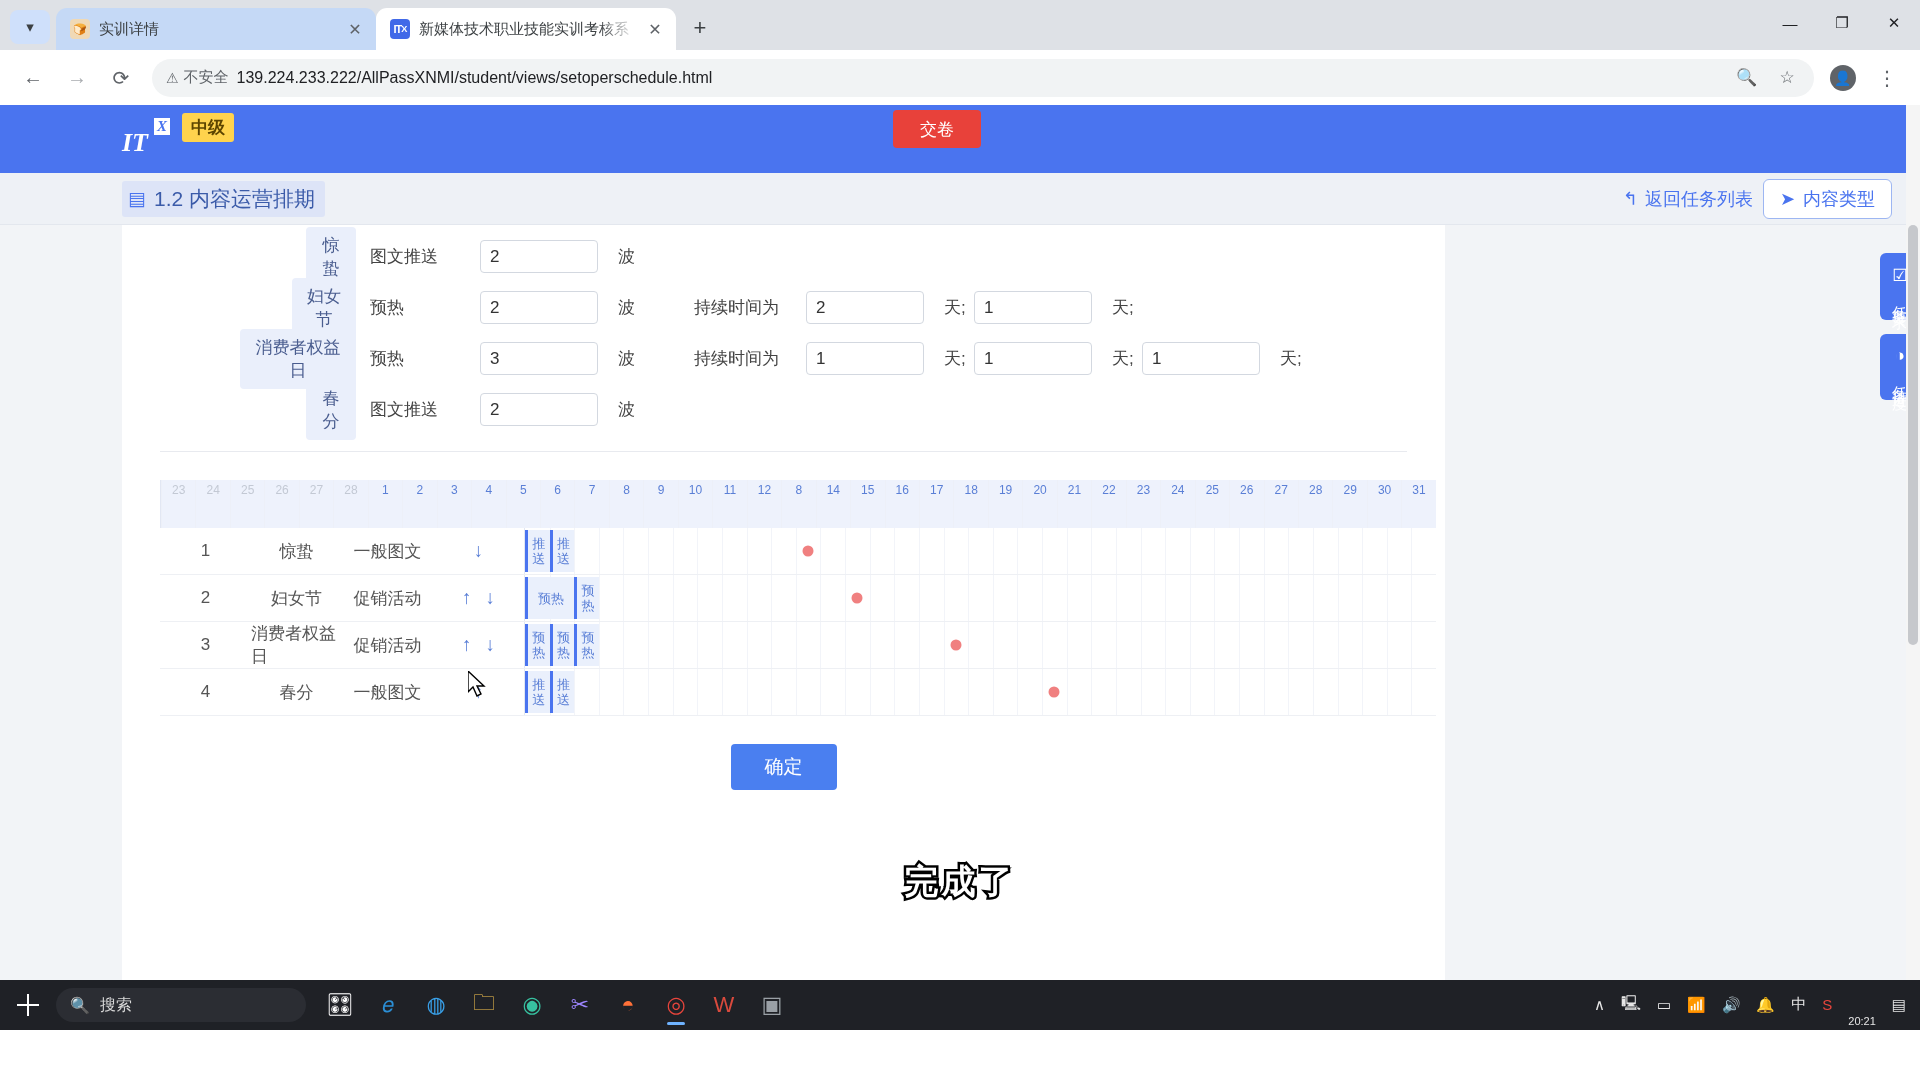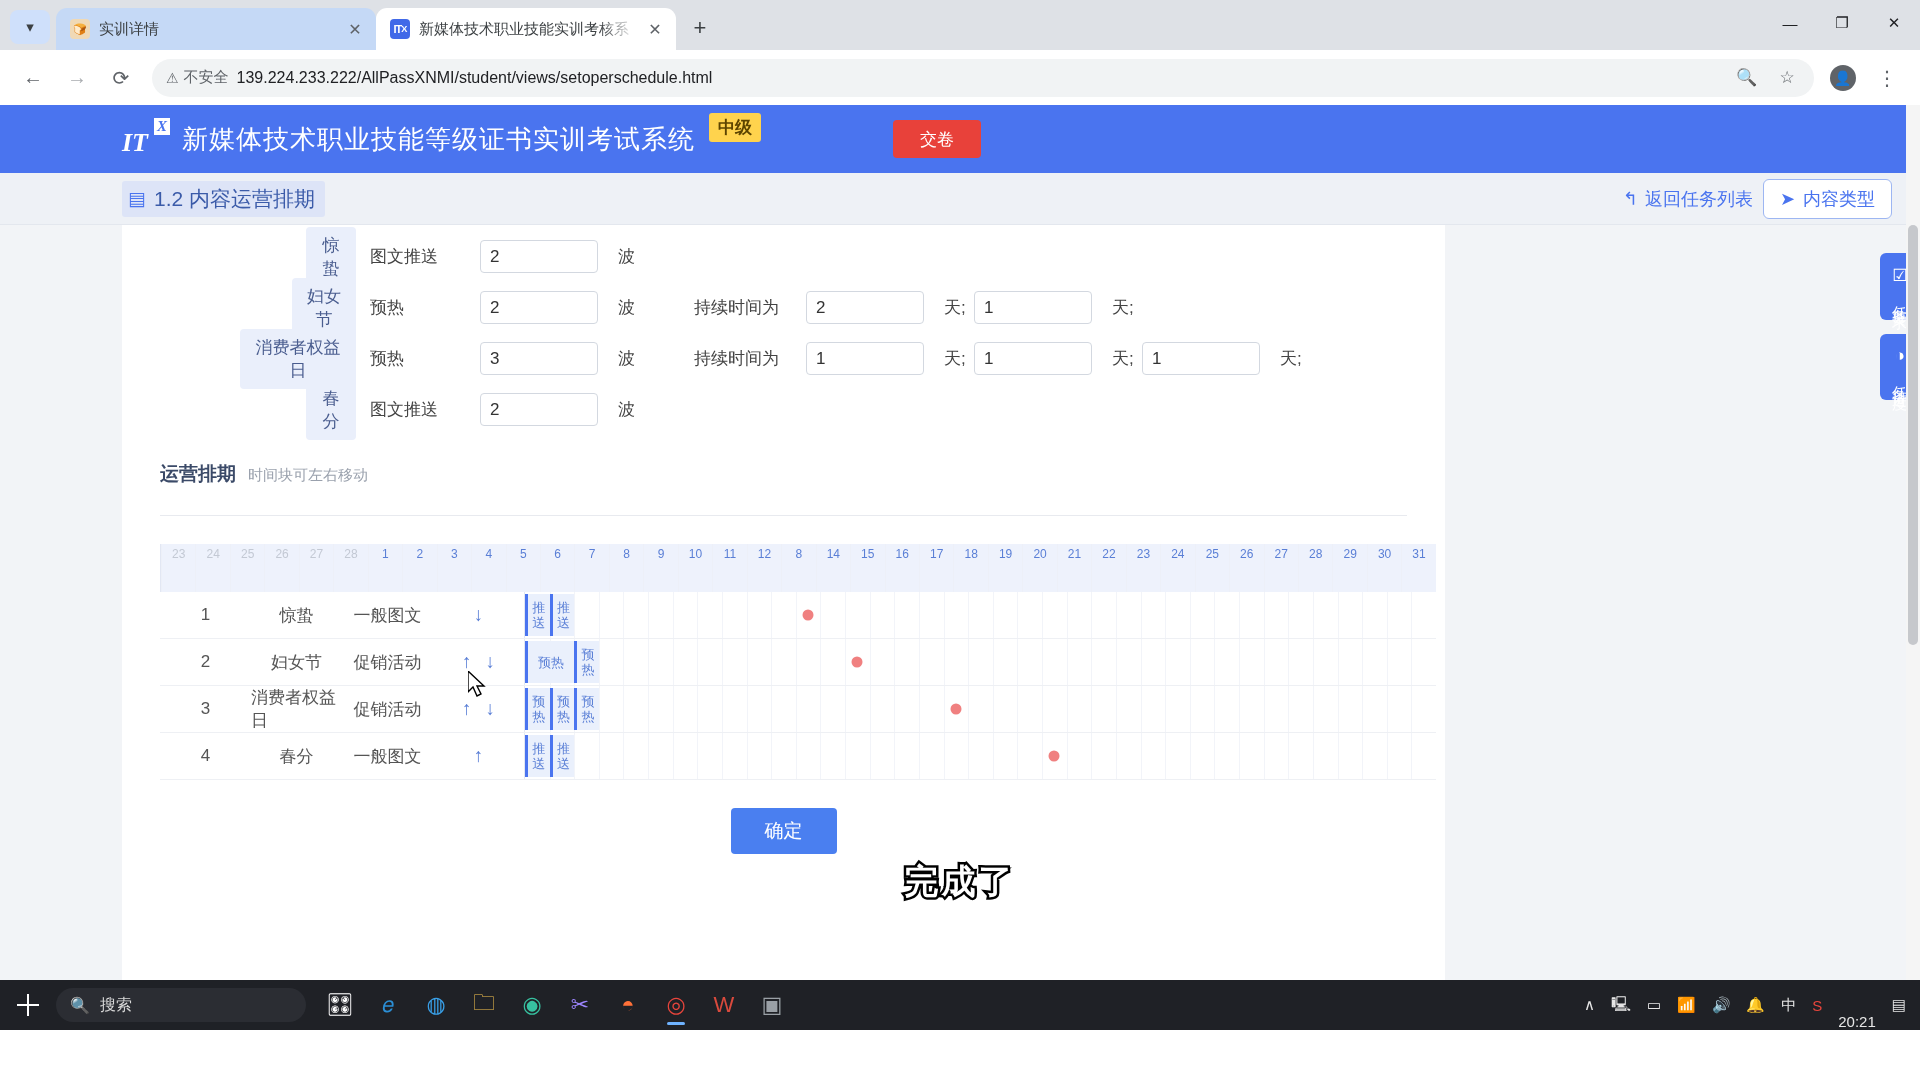--- a/index.html
+++ b/index.html
@@ -71,21 +71,21 @@
   .logo-mark {
     width: 46px; height: 38px; color: #fff; font-weight: 800; font-size: 26px;
     font-style: italic; position: relative; display:flex; align-items:flex-end;
     font-family: "Liberation Serif", serif;
   }
   .logo-mark .sup { position:absolute; right:-2px; top:-2px; background:#fff; color:#4a74ef;
     font-size: 15px; font-style: italic; font-weight: 800; padding: 0 3px; line-height: 17px;}
   .site-title { color: #fff; font-size: 26px; letter-spacing: 1px; }
   .level-badge { background: #ffd34d; color: #5c4400; font-size: 17px; font-weight: 700;
     padding: 3px 9px; border-radius: 3px; align-self: flex-start; margin-top: 8px; }
-  .submit-exam { position:absolute; left: 893px; top: 15px; width: 88px; height: 38px;
+  .submit-exam { position:absolute; left: 893px; top: 5px; width: 88px; height: 38px;
     background: #e8413a; color:#fff; border:none; border-radius:4px; font-size:17px;
     font-family: inherit; display:flex; align-items:center; justify-content:center;}
 
   .taskbar-row {
     height: 52px; background: #eef1f6; display:flex; align-items:center;
     padding: 0 28px 0 122px; gap: 10px; border-bottom:1px solid #e3e7ee;
   }
   .task-title { display:flex; align-items:center; gap: 8px; background:#dde4f7;
     padding: 4px 10px 4px 6px; border-radius: 3px;}
   .task-title .layers { color:#4a74ef; font-size: 19px; }
@@ -188,21 +188,21 @@
   .start .sq i { background:#1f2126; display:block; }
   .search-pill { width: 250px; height: 34px; background:#2b2d33; border-radius:18px;
     display:flex; align-items:center; gap:10px; padding: 0 14px; color:#d8d8d8; font-size:16px;}
   .tb-apps { display:flex; align-items:center; gap: 8px; margin-left: 14px; }
   .tb-app { width: 40px; height: 40px; display:flex; align-items:center; justify-content:center;
     font-size: 22px; position:relative; border-radius:5px;}
   .tb-app.open::after { content:''; position:absolute; bottom:0; left:11px; width:18px; height:3px;
     background:#6fb3ff; border-radius:2px;}
   .tray { margin-left:auto; display:flex; align-items:center; gap: 16px; padding-right: 14px;
     font-size: 15px; color:#e6e6e6;}
-  .tray .clock { text-align:left; line-height:1.15; font-size:15px;margin-top:33px;}
+  .tray .clock { text-align:left; line-height:1.15; font-size:11px;margin-top:33px;}
 </style>
 </head>
 <body>
 
 <div class="browser">
 
   <div class="tabstrip">
     <div class="tab-list-btn">▾</div>
 
     <div class="tab inactive">
@@ -249,21 +249,20 @@
     <div class="tb-ico">⋮</div>
   </div>
 
   <div class="page">
 
     <div class="site-header">
       <div class="logo-mark">
         <span>IT</span>
         <span class="sup">X</span>
       </div>
-      <div class="site-title">新媒体技术职业技能等级证书实训考试系统</div>
       <div class="level-badge">中级</div>
       <button class="submit-exam">交卷</button>
     </div>
 
     <div class="taskbar-row">
       <div class="task-title">
         <span class="layers">▤</span>
         <span class="t">1.2 内容运营排期</span>
       </div>
       <div class="spacer"></div>
@@ -316,24 +315,20 @@
           </div>
 
           <div class="frow">
             <div class="fest" style="width:50px;margin-left:160px">春分</div>
             <div class="ftype" style="width:110px;margin-left:14px">图文推送</div>
             <input class="finput" style="width: 118px;" value="2">
             <div class="funit" style="margin-left:20px">波</div>
           </div>
         </div>
 
-        <div class="section-head">
-          <span class="s-title">运营排期</span>
-          <span class="s-sub">时间块可左右移动</span>
-        </div>
         <div class="divider"></div>
 
         <div class="sched">
           <div class="sched-head-top">
             <div class="sched-right-head">
               <div class="date-nums" id="date-nums">
                   <div class="d prev">23</div>
                   <div class="d prev">24</div>
                   <div class="d prev">25</div>
                   <div class="d prev">26</div>

